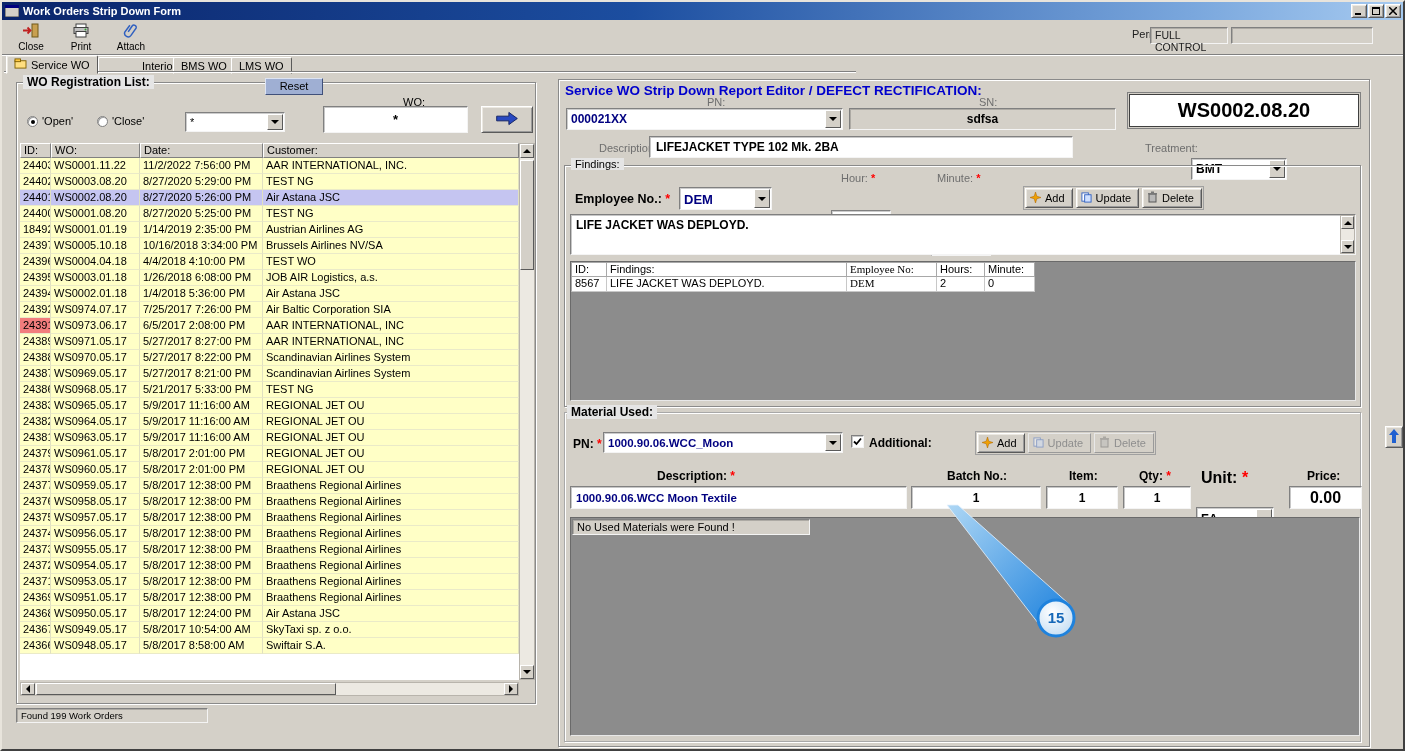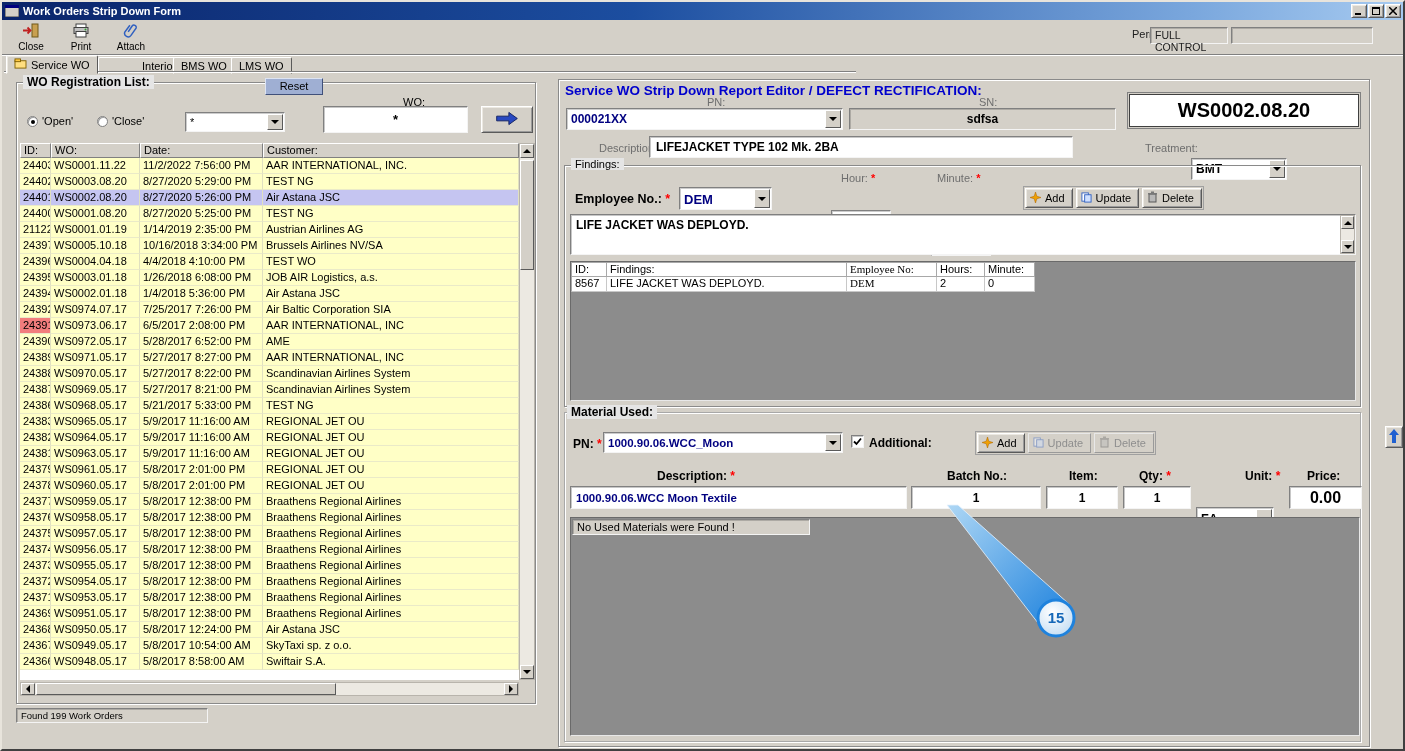--- a/index.html
+++ b/index.html
@@ -213,21 +213,21 @@
             <div class="tcell c-date">8/27/2020 5:26:00 PM</div>
             <div class="tcell c-cust">Air Astana JSC</div>
           </div>
           <div class="trow">
             <div class="tcell c-id">24400</div>
             <div class="tcell c-wo">WS0001.08.20</div>
             <div class="tcell c-date">8/27/2020 5:25:00 PM</div>
             <div class="tcell c-cust">TEST NG</div>
           </div>
           <div class="trow">
-            <div class="tcell c-id">21122</div>
+            <div class="tcell c-id">18492</div>
             <div class="tcell c-wo">WS0001.01.19</div>
             <div class="tcell c-date">1/14/2019 2:35:00 PM</div>
             <div class="tcell c-cust">Austrian Airlines AG</div>
           </div>
           <div class="trow">
             <div class="tcell c-id">24397</div>
             <div class="tcell c-wo">WS0005.10.18</div>
             <div class="tcell c-date">10/16/2018 3:34:00 PM</div>
             <div class="tcell c-cust">Brussels Airlines NV/SA</div>
           </div>
@@ -253,26 +253,20 @@
             <div class="tcell c-id">24392</div>
             <div class="tcell c-wo">WS0974.07.17</div>
             <div class="tcell c-date">7/25/2017 7:26:00 PM</div>
             <div class="tcell c-cust">Air Baltic Corporation SIA</div>
           </div>
           <div class="trow">
             <div class="tcell c-id red-id">24391</div>
             <div class="tcell c-wo">WS0973.06.17</div>
             <div class="tcell c-date">6/5/2017 2:08:00 PM</div>
             <div class="tcell c-cust">AAR INTERNATIONAL, INC</div>
-          </div>
-          <div class="trow">
-            <div class="tcell c-id">24390</div>
-            <div class="tcell c-wo">WS0972.05.17</div>
-            <div class="tcell c-date">5/28/2017 6:52:00 PM</div>
-            <div class="tcell c-cust">AME</div>
           </div>
           <div class="trow">
             <div class="tcell c-id">24389</div>
             <div class="tcell c-wo">WS0971.05.17</div>
             <div class="tcell c-date">5/27/2017 8:27:00 PM</div>
             <div class="tcell c-cust">AAR INTERNATIONAL, INC</div>
           </div>
           <div class="trow">
             <div class="tcell c-id">24388</div>
             <div class="tcell c-wo">WS0970.05.17</div>
@@ -572,21 +566,21 @@
                 <rect x="4" y="0.5" width="3" height="1.5" fill="#787878"></rect>
               </svg></span>
           <span>Delete</span>
         </span>
       </div>
 
       <span class="abs blabel" style="left:92px; top:56px; font-size:12px;"><span>Description:</span> <span class="req">*</span></span>
       <span class="abs blabel" style="left:382px; top:56px; font-size:12px;">Batch No.:</span>
       <span class="abs blabel" style="left:504px; top:56px; font-size:12px;">Item:</span>
       <span class="abs blabel" style="left:574px; top:56px; font-size:12px;"><span>Qty:</span> <span class="req">*</span></span>
-      <span class="abs blabel" style="left:636px; top:56px; font-size:12px;margin-left:44px;"><span>Unit:</span> <span class="req">*</span></span>
+      <span class="abs blabel" style="left:636px; top:56px; font-size:16px;"><span>Unit:</span> <span class="req">*</span></span>
       <span class="abs blabel" style="left:742px; top:56px; font-size:12px;">Price:</span>
 
       <div class="abs sunk" style="left:5px; top:73px; width:337px; height:23px; display:flex; align-items:center; padding-left:5px;">
         <span class="navyval" style="font-size:11.5px;">1000.90.06.WCC Moon Textile</span>
       </div>
       <input class="abs fld sunk" style="left: 346px; top: 73px; width: 130px; height: 23px; text-align: center; font-weight: bold; font-size: 12px;" readonly="" value="1">
       <input class="abs fld sunk" style="left: 481px; top: 73px; width: 72px; height: 23px; text-align: center; font-weight: bold; font-size: 12px;" readonly="" value="1">
       <input class="abs fld sunk" style="left: 558px; top: 73px; width: 68px; height: 23px; text-align: center; font-weight: bold; font-size: 12px;" readonly="" value="1">
       <div class="abs combo" style="left:631px; top:73px; width:78px; height:23px;">
         <span class="val" style="font-weight:bold; font-size:12px;">EA</span>

